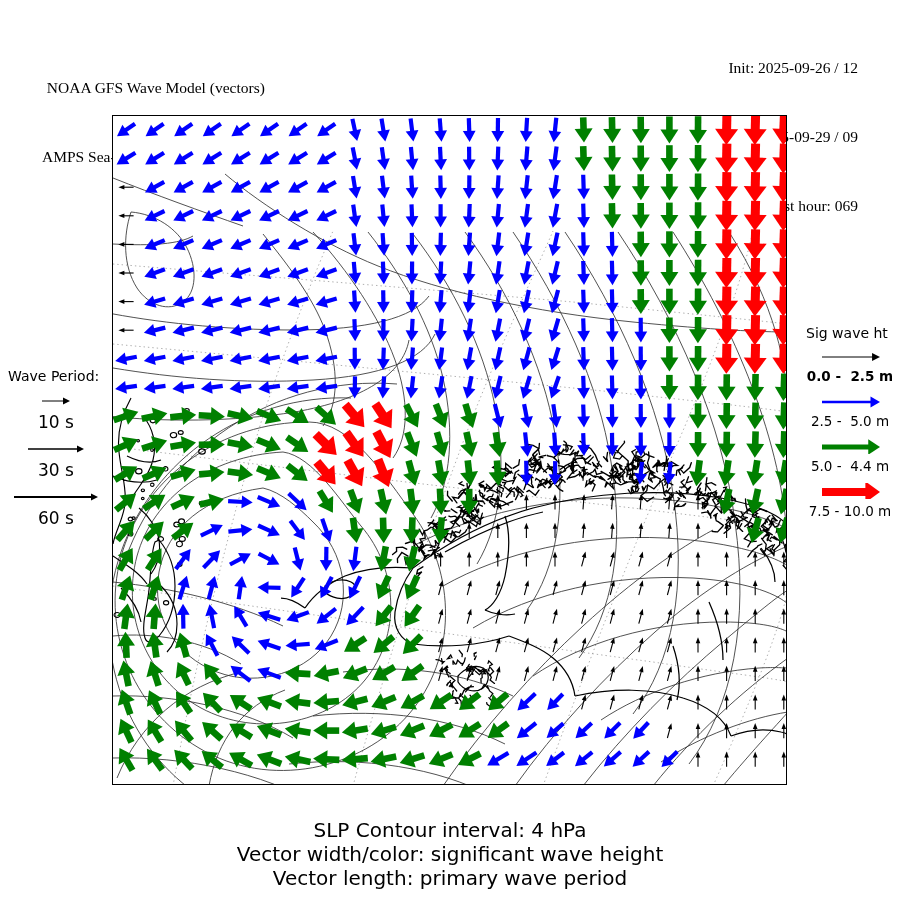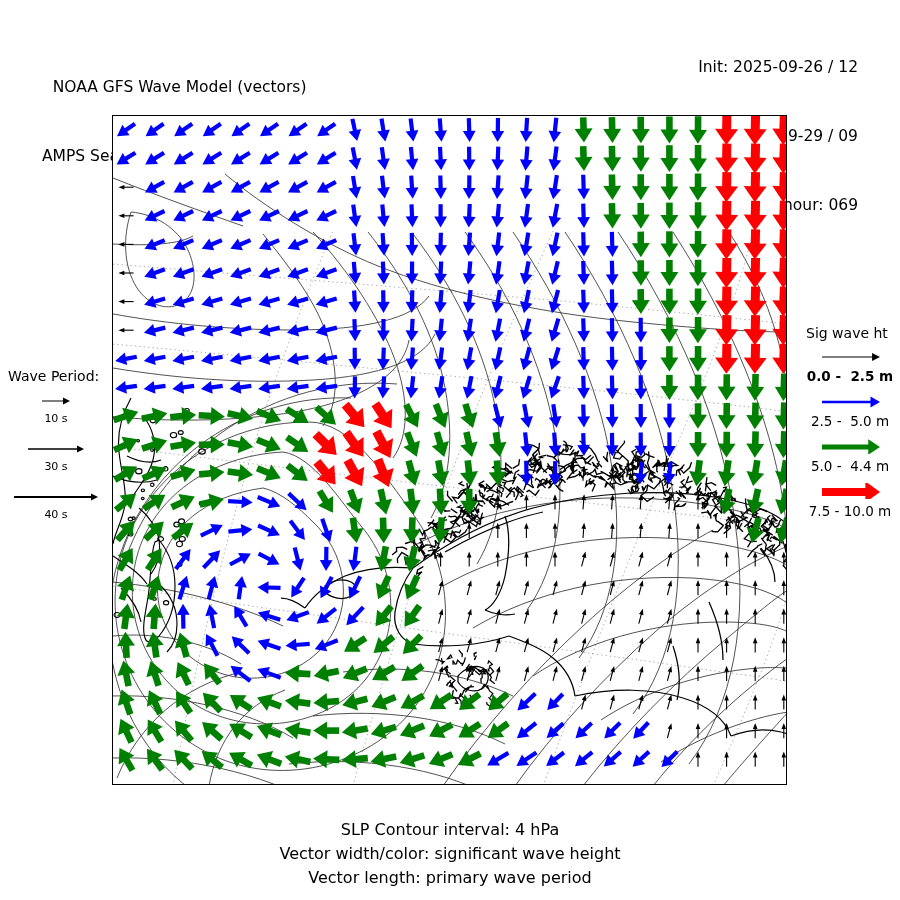--- a/index.html
+++ b/index.html
@@ -1,33 +1,33 @@
 <!DOCTYPE html>
 <html><head>
 <meta charset="utf-8">
 <style>
   html,body{margin:0;padding:0;background:#ffffff;}
   body{width:900px;height:900px;position:relative;overflow:hidden;
        font-family:"DejaVu Sans","Liberation Sans",sans-serif;color:#000;}
-  .hdr{position:absolute;font-size:15.5px;line-height:23px;white-space:pre;}
+  .hdr{position:absolute;font-size:15.5px;line-height:23px;white-space:pre;font-family:Liberation Serif, serif;}
   #hdr-left{left:42px;top:30px;text-align:center;}
   #hdr-right{right:42px;top:10px;text-align:right;}
   #hdr-right div,#hdr-left div{white-space:pre;}
   #plot{position:absolute;left:112px;top:115px;width:675px;height:670px;
         border:1.4px solid #000;box-sizing:border-box;background:#fff;overflow:hidden;}
   #plot svg{position:absolute;left:0;top:0;}
   .lg{position:absolute;font-size:13.5px;}
   #wp-title{left:8px;top:368px;font-size:14px;}
   .wp-item{position:absolute;text-align:center;}
-  .wp-lab{font-size:11px;text-align:center;}
+  .wp-lab{font-size:17px;text-align:center;}
   #sw-title{left:806px;top:325px;font-size:14px;}
   .sw-row{position:absolute;left:800px;width:100px;text-align:center;}
   .sw-lab{font-size:13.5px;white-space:pre;text-align:center;}
   #caption{position:absolute;left:0;right:0;top:818px;text-align:center;
-           font-size:16px;line-height:24px;}
+           font-size:20px;line-height:24px;}
   #caption div{white-space:pre;}
 </style>
 </head>
 <body>
 
 <div class="hdr" id="hdr-left">
   <div>NOAA GFS Wave Model (vectors)</div>
   <div>AMPS Sea-level Pressure (contours)</div>
 </div>
 
@@ -2337,21 +2337,21 @@
         <line x1="34" y1="9" x2="58" y2="9" stroke="#000" stroke-width="1"></line>
         <polygon points="62,9 55,5.6 55,12.4" fill="#000"></polygon>
       </svg><div class="wp-lab">10 s</div></div>
     <div class="wp-item" style="left: 8px; top: 440px; width: 96px;"><svg width="96" height="16">
         <line x1="20" y1="9" x2="72" y2="9" stroke="#000" stroke-width="1.45"></line>
         <polygon points="76,9 69,5.6 69,12.4" fill="#000"></polygon>
       </svg><div class="wp-lab">30 s</div></div>
     <div class="wp-item" style="left: 8px; top: 488px; width: 96px;"><svg width="96" height="16">
         <line x1="6" y1="9" x2="86" y2="9" stroke="#000" stroke-width="1.9"></line>
         <polygon points="90,9 83,5.6 83,12.4" fill="#000"></polygon>
-      </svg><div class="wp-lab">40 s</div></div>
+      </svg><div class="wp-lab">60 s</div></div>
   </div>
 
 <div class="lg" id="sw-title">Sig wave ht</div>
 <div id="sw-items">
     <div class="sw-row" style="top: 348px; font-weight: bold;"><svg width="100" height="16">
         <line x1="22" y1="9" x2="73.05" y2="9" stroke="#000000" stroke-width="1"></line>
         <polygon points="80,9 72.05,5.05 72.05,12.95" fill="#000000"></polygon>
       </svg><div class="sw-lab">0.0 -  2.5 m</div></div>
     <div class="sw-row" style="top: 393px;"><svg width="100" height="16">
         <line x1="22" y1="9" x2="71.53" y2="9" stroke="#0000ff" stroke-width="2.6"></line>

